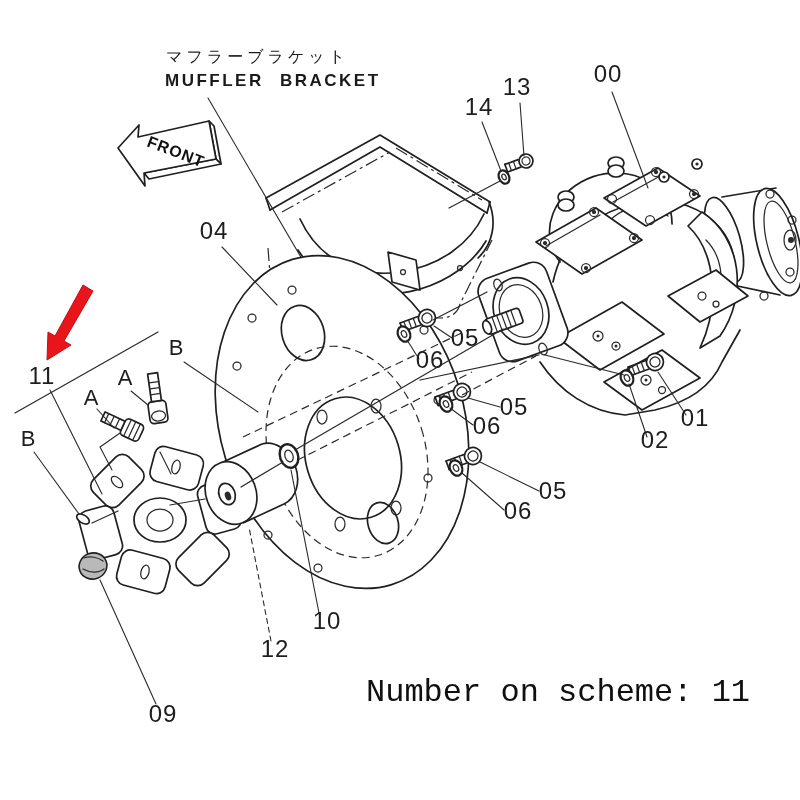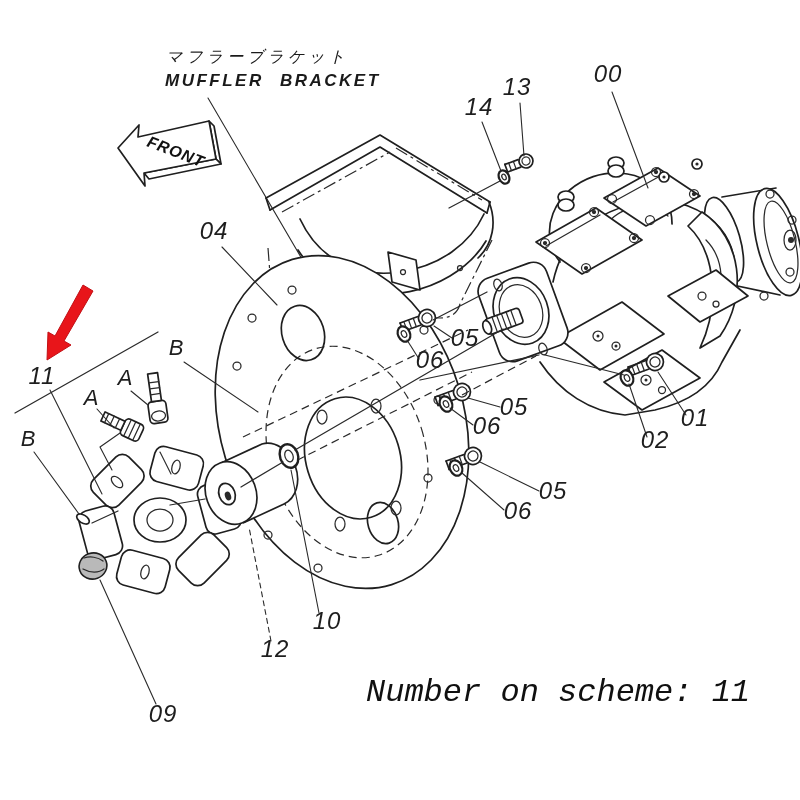--- a/index.html
+++ b/index.html
@@ -1,17 +1,17 @@
 <!DOCTYPE html>
 <html><head>
 <meta charset="utf-8">
 <style>
   html,body{margin:0;padding:0;background:#fff;}
   .stage{position:relative;width:800px;height:800px;background:#fff;overflow:hidden;
-         font-family:"Liberation Sans",sans-serif;font-style:italic;}
+         font-family:"Liberation Sans",sans-serif;}
   svg{display:block}
   .ln   {stroke:#1f1f1f;stroke-width:1.7;fill:none;stroke-linecap:round;stroke-linejoin:round;}
   .lnf  {stroke:#1f1f1f;stroke-width:1.7;fill:#ffffff;stroke-linejoin:round;}
   .thin {stroke:#2a2a2a;stroke-width:1.25;fill:none;stroke-linecap:round;}
   .lead {stroke:#2a2a2a;stroke-width:1.1;fill:none;stroke-linecap:round;}
   .dash {stroke:#2a2a2a;stroke-width:1.2;fill:none;stroke-dasharray:8 5;}
   .dashdot{stroke:#2a2a2a;stroke-width:1.2;fill:none;stroke-dasharray:13 4 3 4;}
   .dot  {fill:#2a2a2a;}
   .part-label{font-family:"Liberation Sans",sans-serif;font-size:24px;fill:#1e1e1e;
               text-anchor:middle;letter-spacing:1px;}

